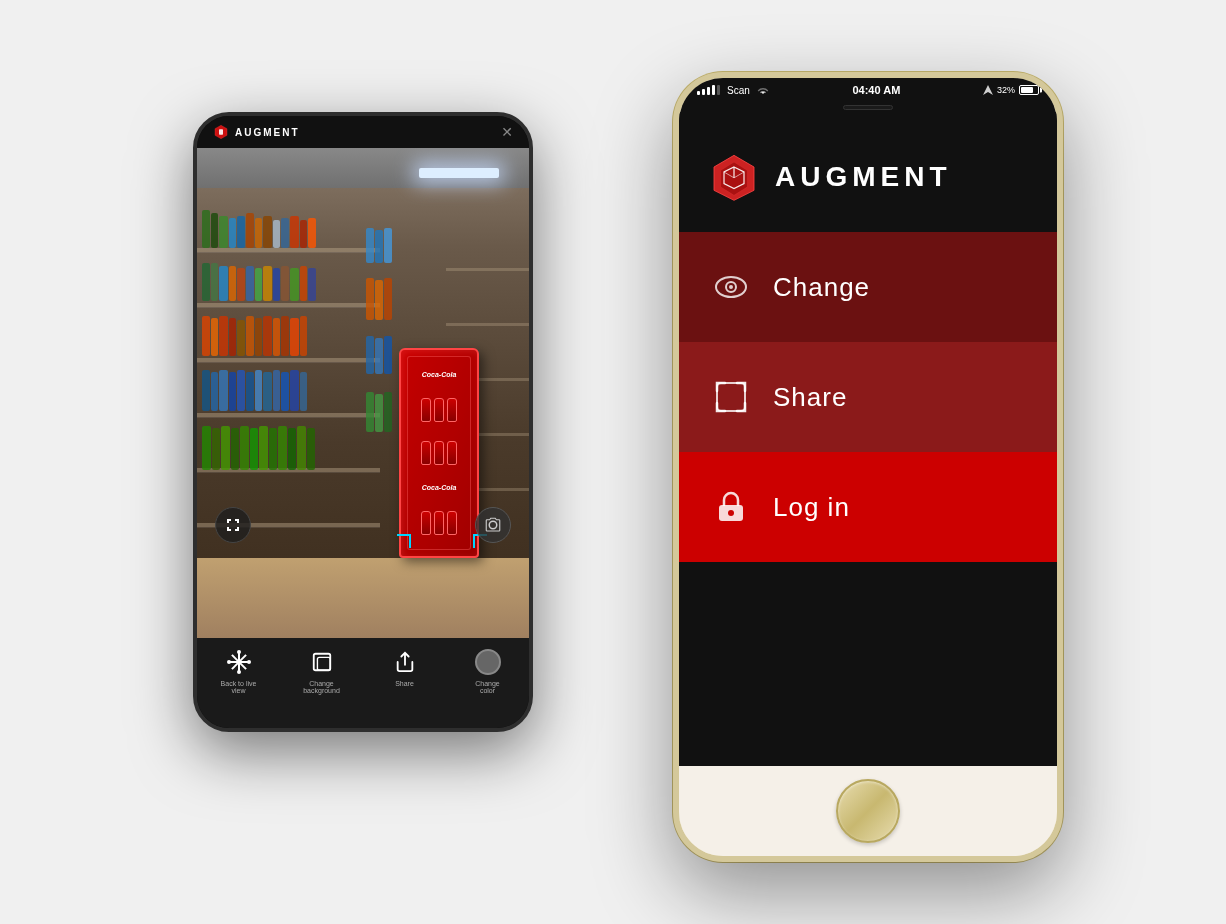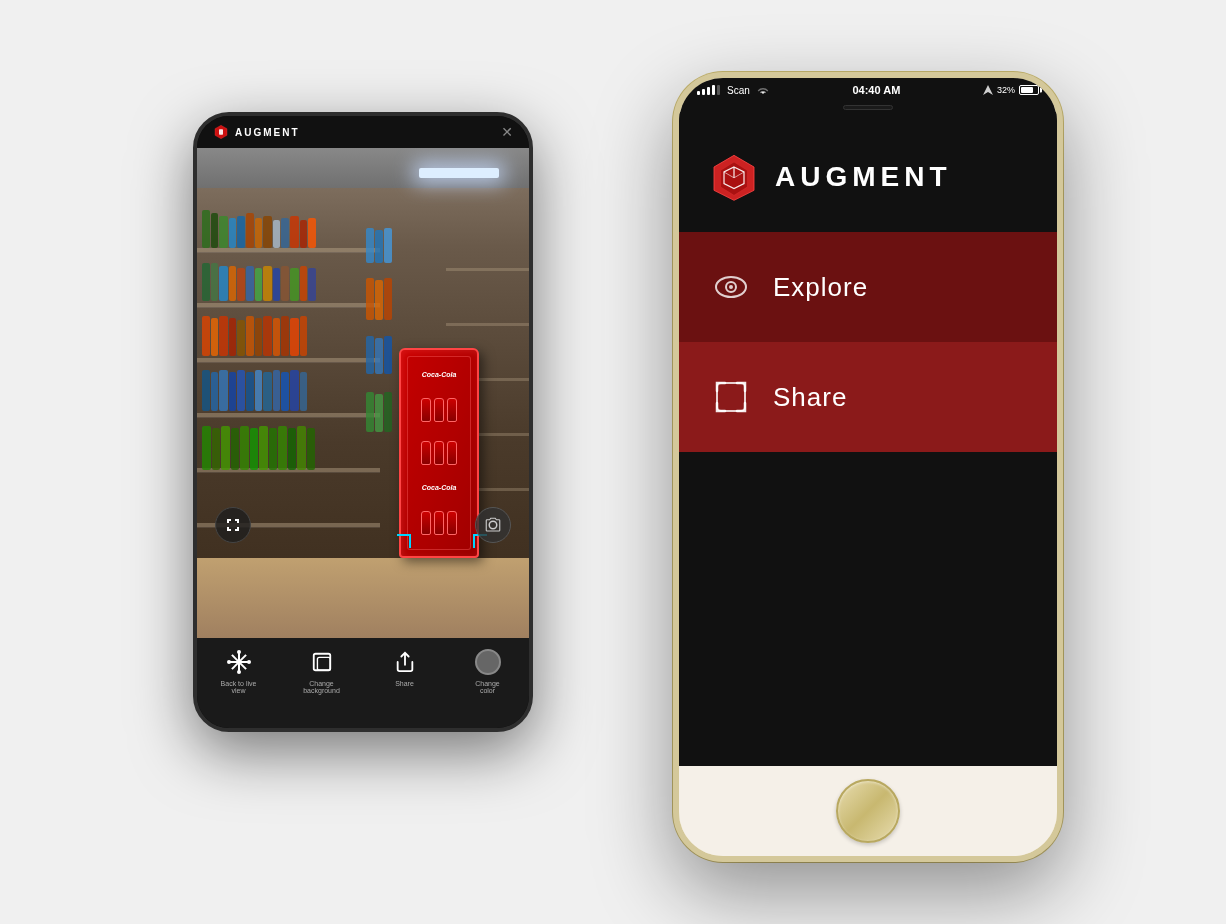--- a/index.html
+++ b/index.html
@@ -750,38 +750,49 @@
 
           <div class="menu-item menu-item-explore">
             <div class="menu-icon">
 
               <svg width="32" height="24" viewBox="0 0 32 24">
                 <ellipse cx="16" cy="12" rx="15" ry="10" fill="none" stroke="rgba(255,255,255,0.8)" stroke-width="2"></ellipse>
                 <circle cx="16" cy="12" r="5" fill="none" stroke="rgba(255,255,255,0.8)" stroke-width="2"></circle>
                 <circle cx="16" cy="12" r="2" fill="rgba(255,255,255,0.8)"></circle>
               </svg>
             </div>
-            <span class="menu-label">Explore</span>
+            <span class="menu-label">Change</span>
           </div>
 
           <div class="menu-item menu-item-scan">
             <div class="menu-icon">
 
               <svg width="32" height="32" viewBox="0 0 32 32">
                 <rect x="2" y="2" width="28" height="28" rx="4" fill="none" stroke="rgba(255,255,255,0.8)" stroke-width="2"></rect>
 
                 <path d="M2 10V2h8" fill="none" stroke="rgba(255,255,255,0.9)" stroke-width="2.5" stroke-linecap="round"></path>
                 <path d="M22 2h8v8" fill="none" stroke="rgba(255,255,255,0.9)" stroke-width="2.5" stroke-linecap="round"></path>
                 <path d="M30 22v8h-8" fill="none" stroke="rgba(255,255,255,0.9)" stroke-width="2.5" stroke-linecap="round"></path>
                 <path d="M10 30H2v-8" fill="none" stroke="rgba(255,255,255,0.9)" stroke-width="2.5" stroke-linecap="round"></path>
               </svg>
             </div>
             <span class="menu-label">Share</span>
           </div>
 
+          <div class="menu-item menu-item-login">
+            <div class="menu-icon">
+
+              <svg width="28" height="32" viewBox="0 0 28 32">
+                <rect x="2" y="14" width="24" height="16" rx="3" fill="rgba(255,255,255,0.85)"></rect>
+                <path d="M7 14v-5a7 7 0 0114 0v5" fill="none" stroke="rgba(255,255,255,0.85)" stroke-width="2.5" stroke-linecap="round"></path>
+                <circle cx="14" cy="22" r="3" fill="#cc0000"></circle>
+              </svg>
+            </div>
+            <span class="menu-label">Log in</span>
+          </div>
         </div>
       </div>
 
       <div class="ios-bottom">
         <div class="home-button"></div>
       </div>
     </div>
   </div>
 
 </div>

